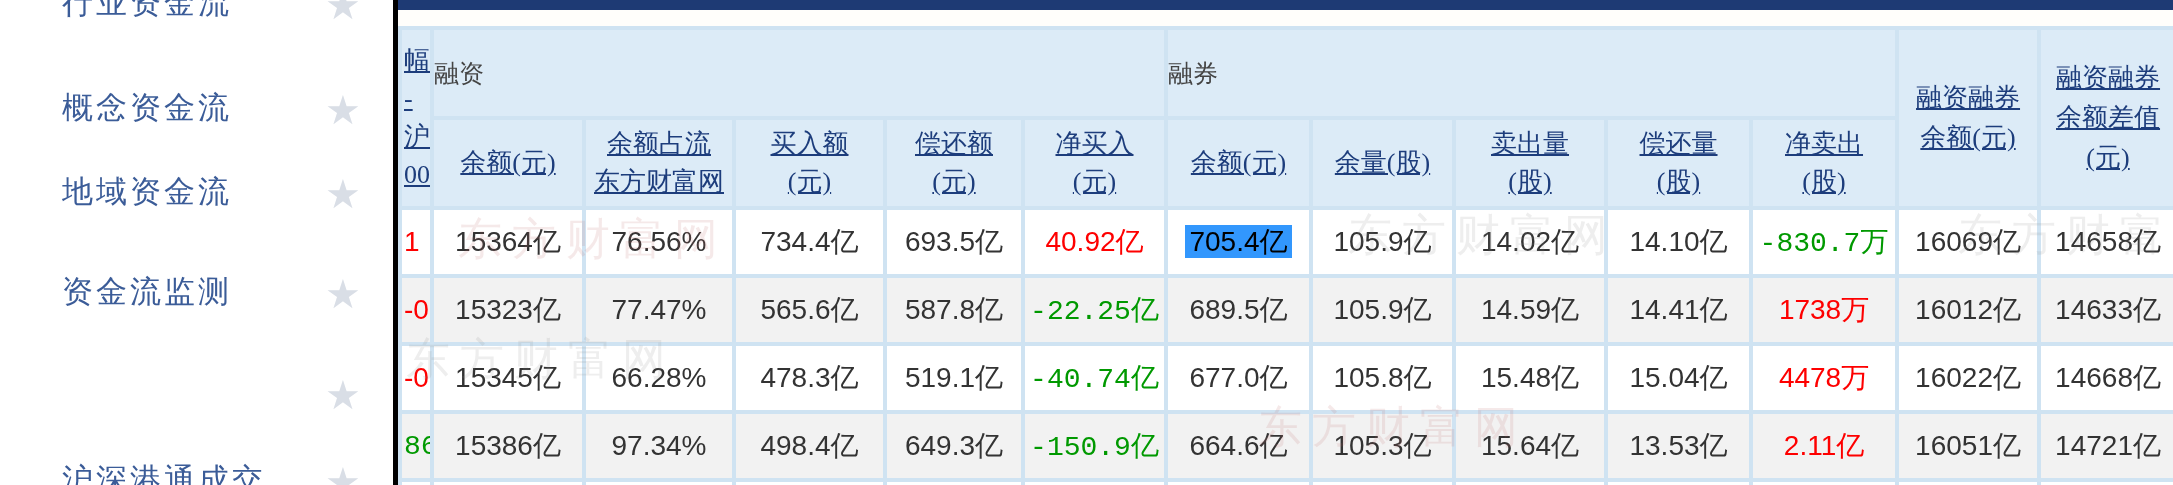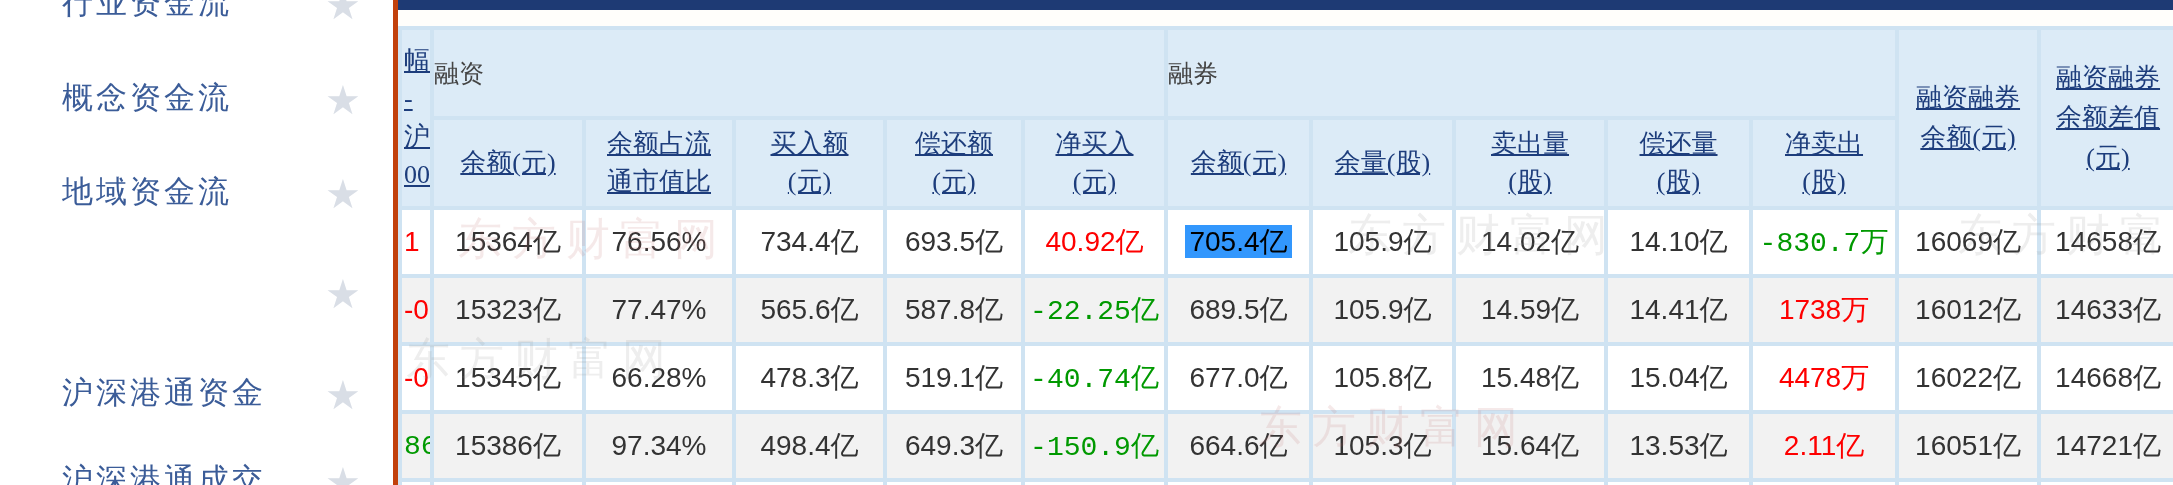--- a/index.html
+++ b/index.html
@@ -34,21 +34,21 @@
   .sel{background:var(--selection);color:#000000;padding:1px 4px;}
 
   
   .wm{position:absolute;font-size:44px;letter-spacing:10px;opacity:0.14;white-space:nowrap;
       pointer-events:none;z-index:3;font-family:"Liberation Serif","DejaVu Serif",serif;}
   .wm.pink{color:#c06a6a;}
   .wm.gray{color:#8a8a8a;}
 
   
   .sidebar{position:absolute;left:0;top:0;width:393px;height:485px;background:#ffffff;
-           border-right:5px solid #c2410c;z-index:10;}
+           border-right:5px solid #000000;z-index:10;}
   .side-item{position:absolute;left:0;width:100%;height:44px;cursor:pointer;}
   .side-label{position:absolute;left:62px;top:0;line-height:44px;font-size:31px;letter-spacing:3px;
               color:var(--sidebar-text);white-space:nowrap;
               font-family:"Liberation Serif","DejaVu Serif",serif;}
   .star{position:absolute;left:325px;top:2px;line-height:44px;font-size:40px;color:var(--star);}
 </style>
 </head>
 <body>
 
 <div class="page">
@@ -87,21 +87,21 @@
           <th class="group" colspan="5">融券</th>
           <th class="span-col" rowspan="2"><span class="lnk">融资融券
 余额(元)</span></th>
           <th class="span-col" rowspan="2"><span class="lnk">融资融券
 余额差值
 (元)</span></th>
         </tr>
         <tr class="sub-row">
           <th><span class="lnk">余额(元)</span></th>
           <th><span class="lnk">余额占流
-通市值比</span></th>
+东方财富网</span></th>
           <th><span class="lnk">买入额
 (元)</span></th>
           <th><span class="lnk">偿还额
 (元)</span></th>
           <th><span class="lnk">净买入
 (元)</span></th>
           <th><span class="lnk">余额(元)</span></th>
           <th><span class="lnk">余量(股)</span></th>
           <th><span class="lnk">卖出量
 (股)</span></th>
@@ -191,33 +191,33 @@
         </tr>
       </tbody>
     </table>
   </div>
 
   <aside class="sidebar">
     <div class="side-item" style="top:-19px;">
       <span class="side-label">行业资金流</span>
       <span class="star">★</span>
     </div>
-    <div class="side-item" style="top:76px;">
+    <div class="side-item" style="top:86px;">
       <span class="side-label">概念资金流</span>
       <span class="star">★</span>
     </div>
     <div class="side-item" style="top:170px;">
       <span class="side-label">地域资金流</span>
       <span class="star">★</span>
     </div>
     <div class="side-item" style="top:270px;">
+      <span class="side-label">资金流监测</span>
       <span class="star">★</span>
     </div>
     <div class="side-item" style="top:371px;">
-      <span class="side-label">沪深港通资金</span>
       <span class="star">★</span>
     </div>
     <div class="side-item" style="top:458px;">
       <span class="side-label">沪深港通成交</span>
       <span class="star">★</span>
     </div>
   </aside>
 
 </div>
 

